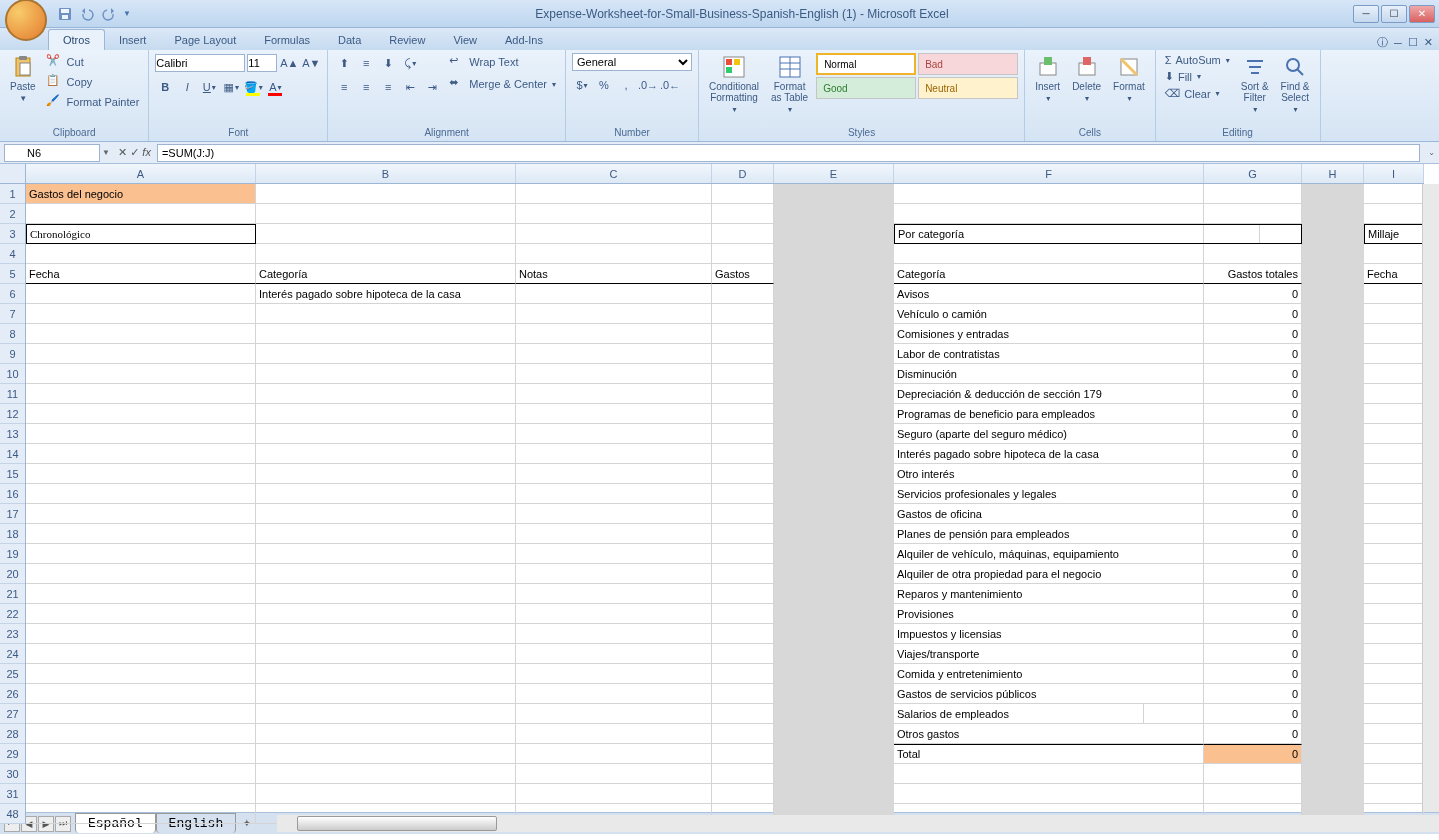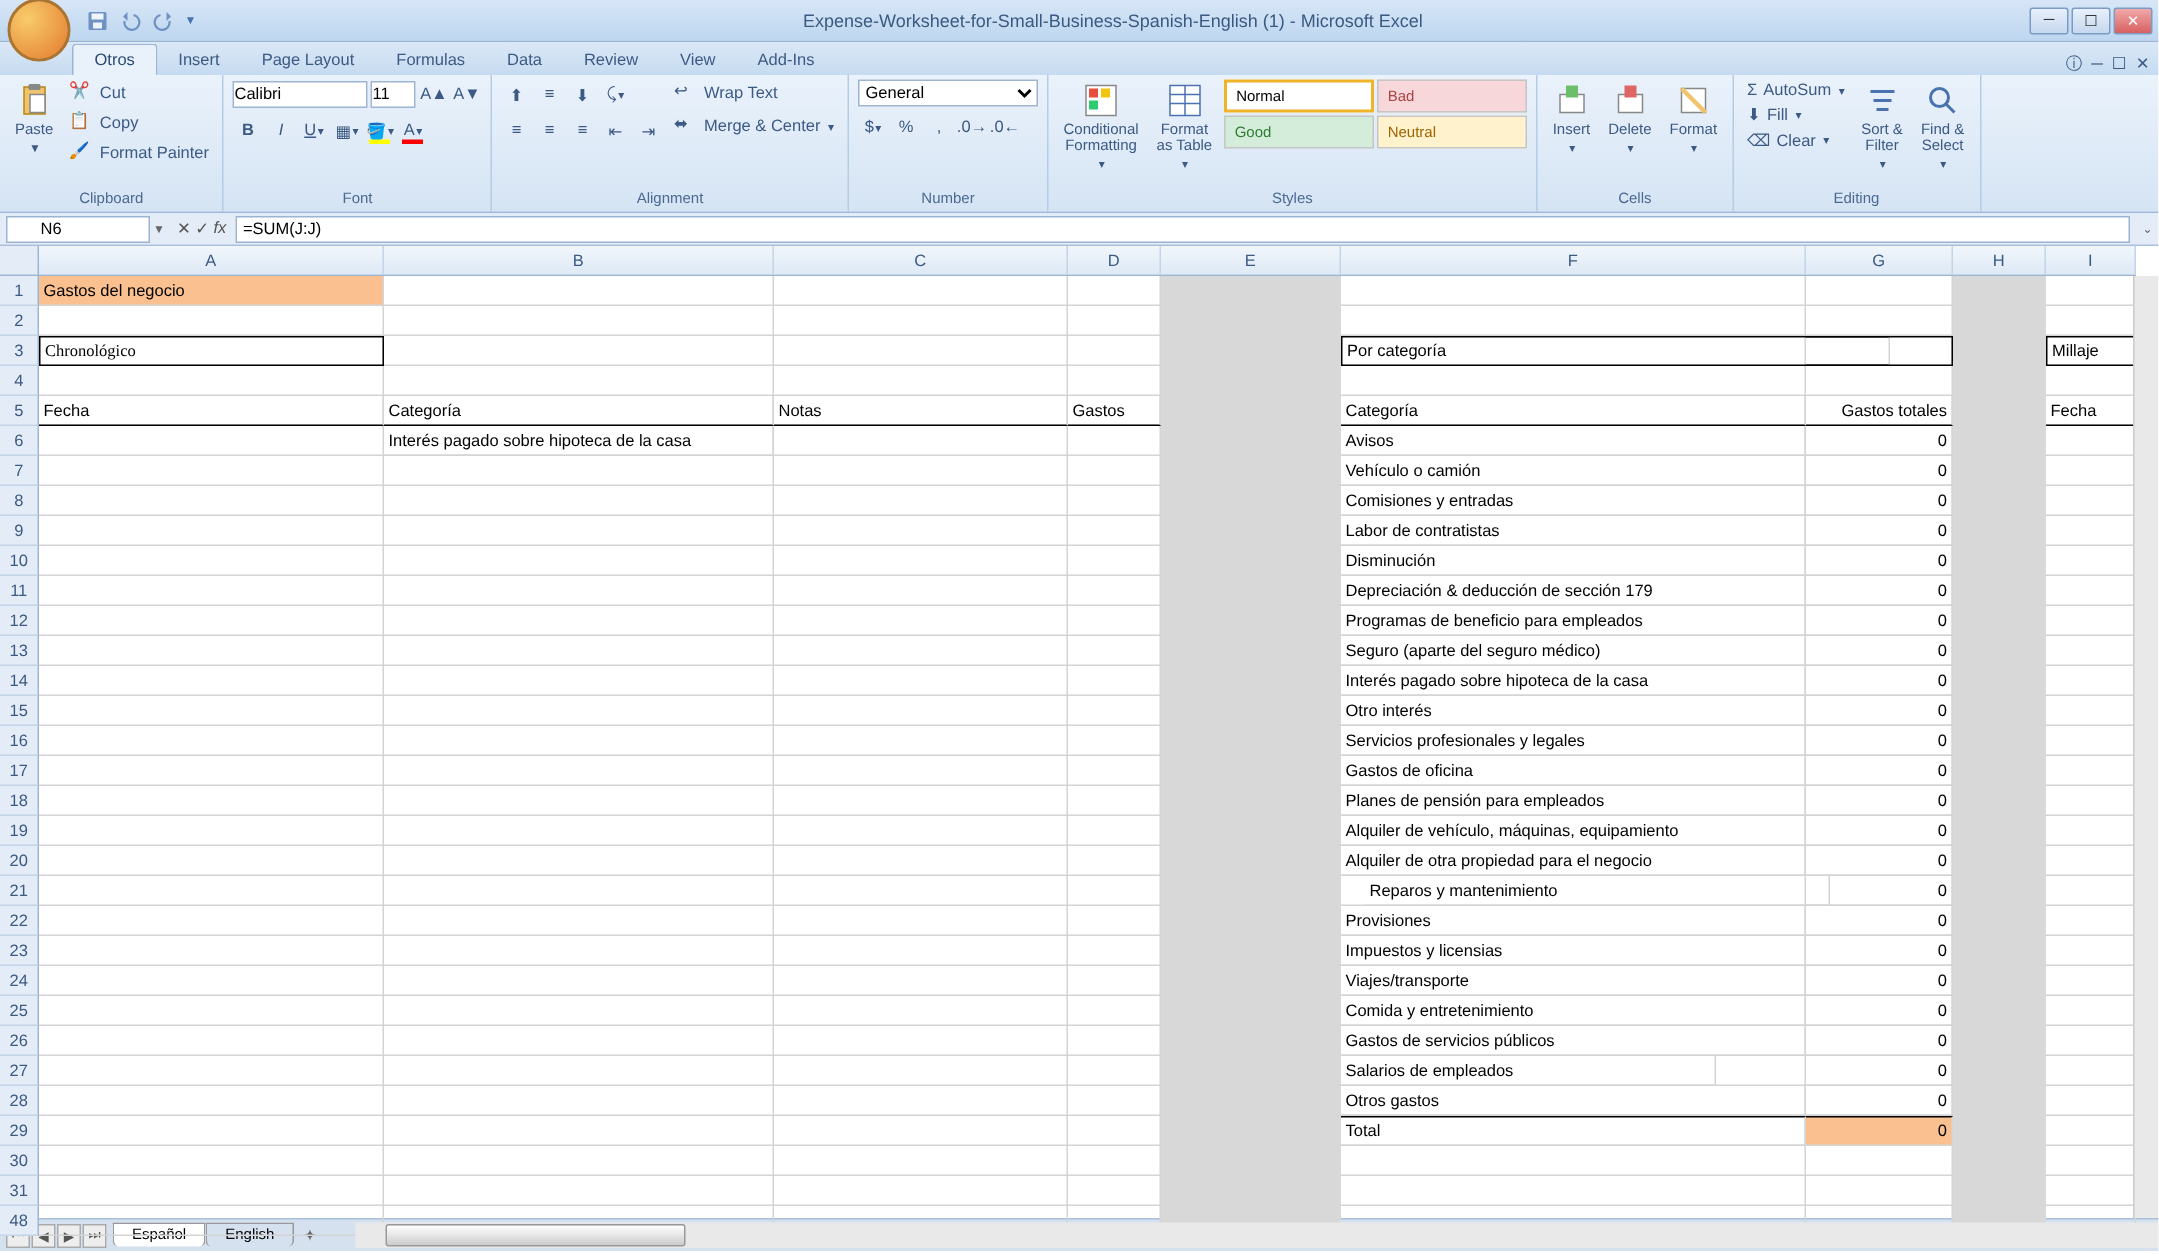--- a/index.html
+++ b/index.html
@@ -65,21 +65,21 @@
 .cell.right { justify-content:flex-end; }
 .cell.totalcell { background:#fac090; border-top:1.5px solid #000; }
 .cell.total-label { border-top:1.5px solid #000; }
 .graycol { position:absolute; top:0; bottom:0; background:#d8d8d8; }
 .scrollbar-v { position:absolute; right:0; top:20px; bottom:0; width:17px; background:#e9e9e9; border-left:1px solid #ccc; }
 
 
 .sheettabs { height: 22px; background:#d5e1ef; display:flex; align-items:center; border-top:1px solid #a9c0dd; }
 .sheetnav { display:flex; gap:1px; padding:0 4px; }
 .sheetnav div { width:16px;height:16px;display:flex;align-items:center;justify-content:center;font-size:9px;color:#555;border:1px solid #aaa;background:#eee; }
-.sheettab { padding:2px 12px; font-size:10px; background:#fff; border:1px solid #999; border-bottom:none; border-radius:0 0 4px 4px; margin-top:-1px; }
+.sheettab { padding:2px 12px; font-size:13px; background:#fff; border:1px solid #999; border-bottom:none; border-radius:0 0 4px 4px; margin-top:-1px;font-family:Liberation Mono, monospace; }
 .sheettab.inactive { background:#d5e1ef; }
 .sheet-scroll { flex:1; height:17px; background:#e9e9e9; margin-left:20px; position:relative; }
 .sheet-scroll .thumb { position:absolute; left:20px; width:200px; top:1px; bottom:1px; background:linear-gradient(#fff,#ccc);border:1px solid #999;border-radius:2px; }
 
 svg { display:block; }
 </style>
 </head>
 <body>
 
 <div class="titlebar">
@@ -687,21 +687,21 @@
             <div class="cell" style="left: 868px; top: 300px; width: 310px;">Servicios profesionales y legales</div>
             <div class="cell right" style="left: 1178px; top: 300px; width: 98px;">0</div>
             <div class="cell" style="left: 868px; top: 320px; width: 310px;">Gastos de oficina</div>
             <div class="cell right" style="left: 1178px; top: 320px; width: 98px;">0</div>
             <div class="cell" style="left: 868px; top: 340px; width: 310px;">Planes de pensión para empleados</div>
             <div class="cell right" style="left: 1178px; top: 340px; width: 98px;">0</div>
             <div class="cell" style="left: 868px; top: 360px; width: 310px;">Alquiler de vehículo, máquinas, equipamiento</div>
             <div class="cell right" style="left: 1178px; top: 360px; width: 98px;">0</div>
             <div class="cell" style="left: 868px; top: 380px; width: 310px;">Alquiler de otra propiedad para el negocio</div>
             <div class="cell right" style="left: 1178px; top: 380px; width: 98px;">0</div>
-            <div class="cell" style="left: 868px; top: 400px; width: 310px; margin-left: 16px;">Reparos y mantenimiento</div>
+            <div class="cell" style="left: 868px; top: 400px; width: 310px;">Reparos y mantenimiento</div>
             <div class="cell right" style="left: 1178px; top: 400px; width: 98px;">0</div>
             <div class="cell" style="left: 868px; top: 420px; width: 310px;">Provisiones</div>
             <div class="cell right" style="left: 1178px; top: 420px; width: 98px;">0</div>
             <div class="cell" style="left: 868px; top: 440px; width: 310px;">Impuestos y licensias</div>
             <div class="cell right" style="left: 1178px; top: 440px; width: 98px;">0</div>
             <div class="cell" style="left: 868px; top: 460px; width: 310px;">Viajes/transporte</div>
             <div class="cell right" style="left: 1178px; top: 460px; width: 98px;">0</div>
             <div class="cell" style="left: 868px; top: 480px; width: 310px;">Comida y entretenimiento</div>
             <div class="cell right" style="left: 1178px; top: 480px; width: 98px;">0</div>
             <div class="cell" style="left: 868px; top: 500px; width: 310px;">Gastos de servicios públicos</div>

